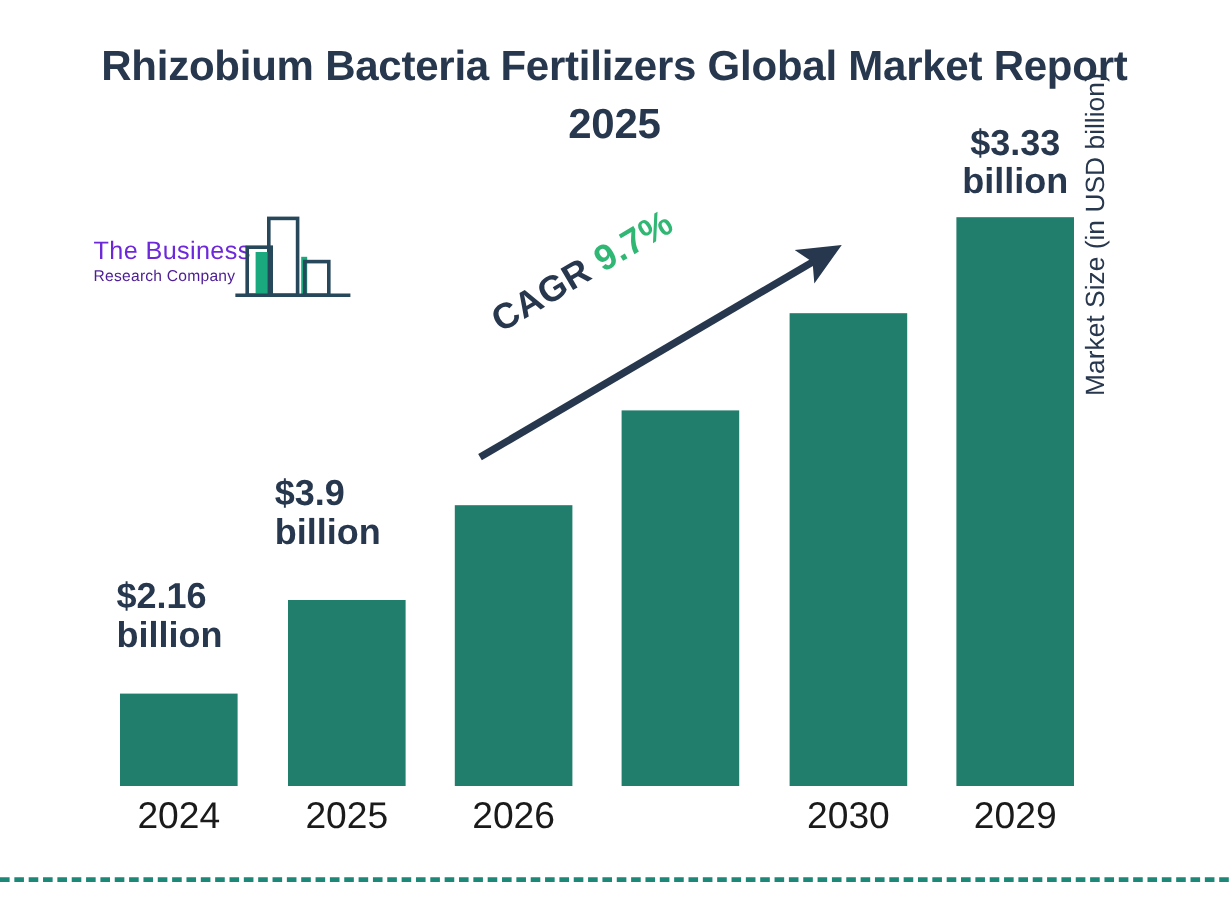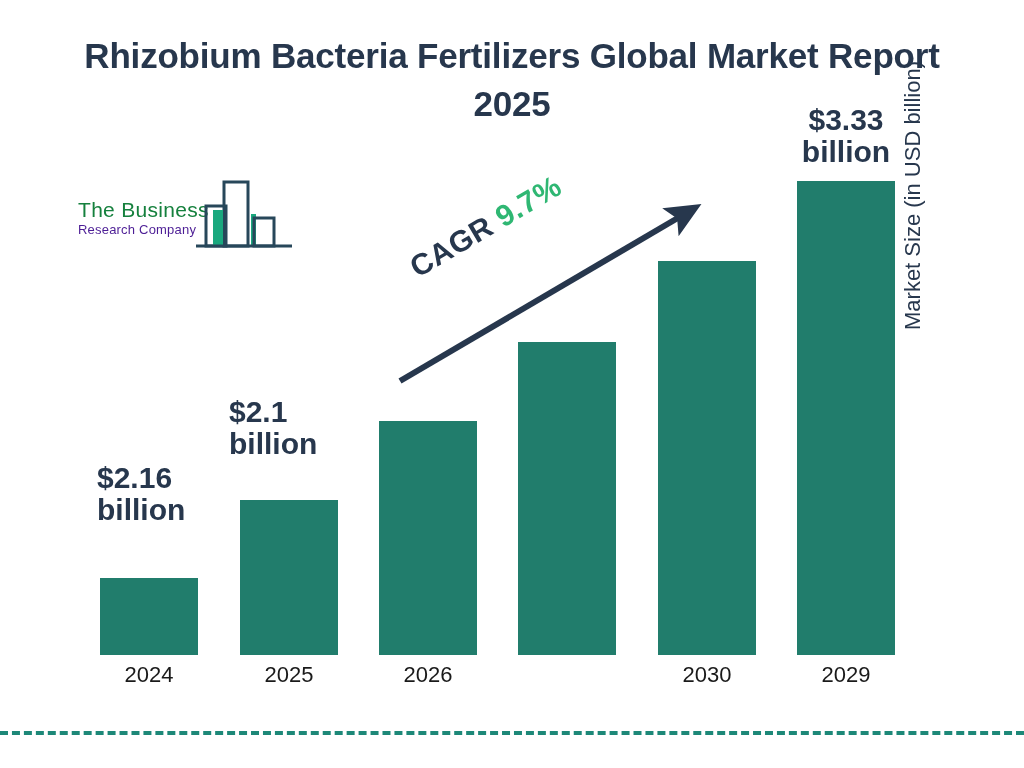--- a/index.html
+++ b/index.html
@@ -43,21 +43,21 @@
     height: 72px;
   }
   .logo-text {
     position: absolute;
     left: 0px;
     top: 12px;
     width: 130px;
   }
   .logo-line1 {
     font-size: 21px;
-    color: #15803d;
+    color: #6d28d9;
     font-family: "Liberation Sans", sans-serif;
     letter-spacing: 0.3px;
     line-height: 24px;
     white-space: nowrap;
   }
   .logo-line2 {
     font-size: 13px;
     color: #4c1d95;
     font-family: Liberation Sans, sans-serif;
     letter-spacing: 0.2px;
@@ -73,21 +73,21 @@
   
   .bar {
     position: absolute;
     background: #217d6c;
   }
   .bar-xlabel {
     position: absolute;
     top: 662px;
     width: 120px;
     text-align: center;
-    font-size: 22px;
+    font-size: 31px;
     color: #1a1a1a;
     font-family: "Liberation Sans", sans-serif;
   }
   .value-label {
     position: absolute;
     font-size: 30px;
     font-weight: bold;
     color: #27374d;
     line-height: 32px;
     text-align: left;
@@ -183,27 +183,27 @@
   <div class="bar" style="left:518px; top:342px; width:98px; height:313px;"></div>
   <div class="bar" style="left:658px; top:261px; width:98px; height:394px;"></div>
   <div class="bar" style="left:797px; top:181px; width:98px; height:474px;"></div>
 
   <div class="bar-xlabel" style="left:89px;">2024</div>
   <div class="bar-xlabel" style="left:229px;">2025</div>
   <div class="bar-xlabel" style="left:368px;">2026</div>
   <div class="bar-xlabel" style="left:647px;">2030</div>
   <div class="bar-xlabel" style="left:786px;">2029</div>
 
-  <div class="value-label" style="left:97px; top:462px;">
+  <div class="value-label" style="left:97px; top:482px;">
     <div>$2.16</div>
     <div>billion</div>
   </div>
 
   <div class="value-label" style="left:229px; top:396px;">
-    <div>$2.1</div>
+    <div>$3.9</div>
     <div>billion</div>
   </div>
 
   <div class="value-label right" style="left:786px; top:104px; width:120px;">
     <div>$3.33</div>
     <div>billion</div>
   </div>
 
   <div class="cagr-arrow">
     <svg width="340" height="215" viewBox="0 0 340 215" xmlns="http://www.w3.org/2000/svg">

